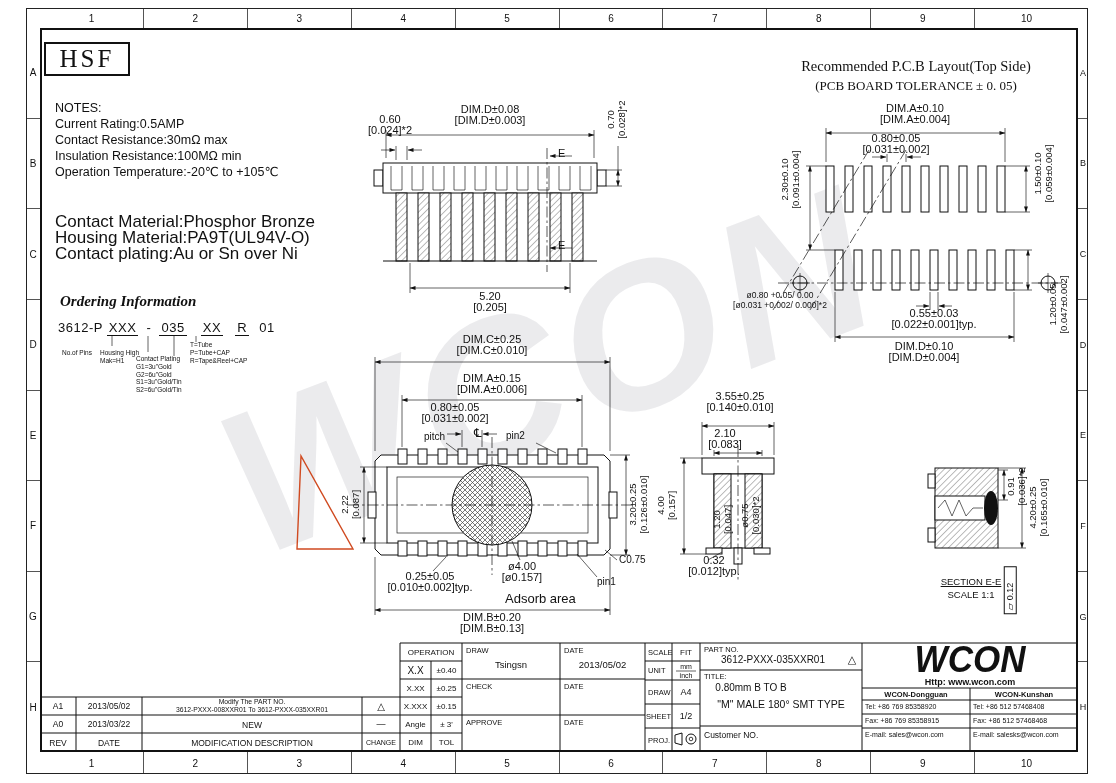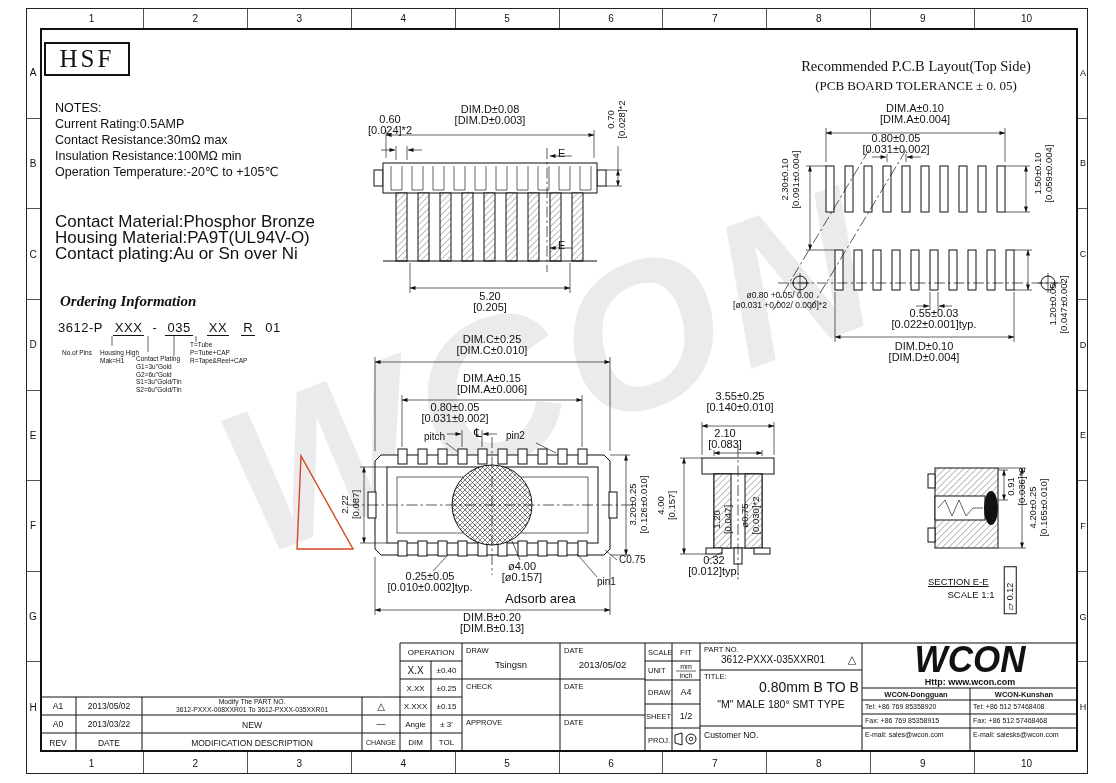--- a/index.html
+++ b/index.html
@@ -296,21 +296,21 @@
   </div>
   <div class="txt" style="left:55px;top:214px;font-size:17px;line-height:16px">
     <div>Contact  Material:Phosphor  Bronze</div>
     <div>Housing  Material:PA9T(UL94V-O)</div>
     <div>Contact  plating:Au  or  Sn  over  Ni</div>
   </div>
 
   <div class="txt serif" style="left:60px;top:293px;font-size:15px;font-weight:bold;font-style:italic">Ordering Information</div>
   <div class="txt" style="left:58px;top:320px;font-size:13px;letter-spacing:0.5px">
     <span>3612-P</span>
-    <span class="u" style="margin-left:6px">XXX</span>
+    <span class="u" style="margin-left:0">XXX</span>
     <span style="margin-left:4px">-</span>
     <span class="u" style="margin-left:4px">035</span>
     <span class="u" style="margin-left:10px">XX</span>
     <span class="u" style="margin-left:8px">R</span>
     <span style="margin-left:6px">01</span>
   </div>
   <div class="tiny" style="left:62px;top:349px">No.of Pins</div>
   <div class="tiny" style="left:100px;top:349px">
     <div>Housing High</div>
     <div>Mak=H1</div>
@@ -445,21 +445,21 @@
   </div>
 
   <div class="vdim" style="left:986px;top:476px;width:60px">
     <span>0.91</span>
     <span>[0.036]*2</span>
   </div>
   <div class="vdim" style="left:998px;top:497px;width:80px">
     <span>4.20±0.25</span>
     <span>[0.165±0.010]</span>
   </div>
-  <div class="lbl" style="left:928px;top:576px;width:86px;text-align:left;font-size:9.5px;text-decoration:underline">SECTION E-E</div>
+  <div class="lbl" style="left:928px;top:576px;width:86px;text-align:center;font-size:9.5px;text-decoration:underline">SECTION E-E</div>
   <div class="lbl" style="left:928px;top:589px;width:86px;text-align:center;font-size:9.5px">SCALE 1:1</div>
   <div class="vdim flatbox" style="left:986px;top:584px;width:48px">
     <span>▱</span>
     <span>0.12</span>
   </div>
 
   <div class="cell" style="left:40px;top:697px;width:36px;height:18px;font-size:8.5px">A1</div>
   <div class="cell" style="left:76px;top:697px;width:66px;height:18px;font-size:8.5px">2013/05/02</div>
   <div class="cell" style="left:142px;top:697px;width:220px;height:18px;font-size:6.8px;flex-direction:column;line-height:7.8px">
     <span>Modify The PART NO.</span>
@@ -511,21 +511,21 @@
       <path d="M2 4L9 2L9 14L2 12Z" fill="none" stroke="#111" stroke-width="1"></path>
       <circle cx="18" cy="8" r="5" fill="none" stroke="#111" stroke-width="1"></circle>
       <circle cx="18" cy="8" r="1.8" fill="none" stroke="#111" stroke-width="0.8"></circle>
     </svg>
   </div>
 
   <div class="clab" style="left:704px;top:645px">PART NO.</div>
   <div class="cell" style="left:700px;top:651px;width:146px;height:17px;font-size:10px">3612-PXXX-035XXR01</div>
   <div class="cell" style="left:844px;top:651px;width:16px;height:16px;font-size:11px">△</div>
   <div class="clab" style="left:704px;top:672px">TITLE:</div>
-  <div class="cell" style="left:728px;top:679px;width:162px;height:16px;font-size:14px">0.80mm B TO B</div>
+  <div class="cell" style="left:670px;top:679px;width:162px;height:16px;font-size:10px">0.80mm B TO B</div>
   <div class="cell" style="left:700px;top:696px;width:162px;height:16px;font-size:10.5px">"M" MALE 180° SMT TYPE</div>
   <div class="clab" style="left:704px;top:730px;font-size:8.5px">Customer NO.</div>
 
   <div class="cell" style="left:862px;top:641px;width:216px;height:36px">
     <span class="logo">WCON</span>
   </div>
   <div class="cell" style="left:862px;top:676px;width:216px;height:12px;font-size:9px;font-weight:bold">Http: www.wcon.com</div>
   <div class="cell" style="left:862px;top:688px;width:108px;height:12px;font-size:7.5px;font-weight:bold">WCON-Dongguan</div>
   <div class="cell" style="left:970px;top:688px;width:108px;height:12px;font-size:7.5px;font-weight:bold">WCON-Kunshan</div>
   <div class="clab" style="left:865px;top:703px;font-size:7px">Tel: +86 769 85358920</div>

